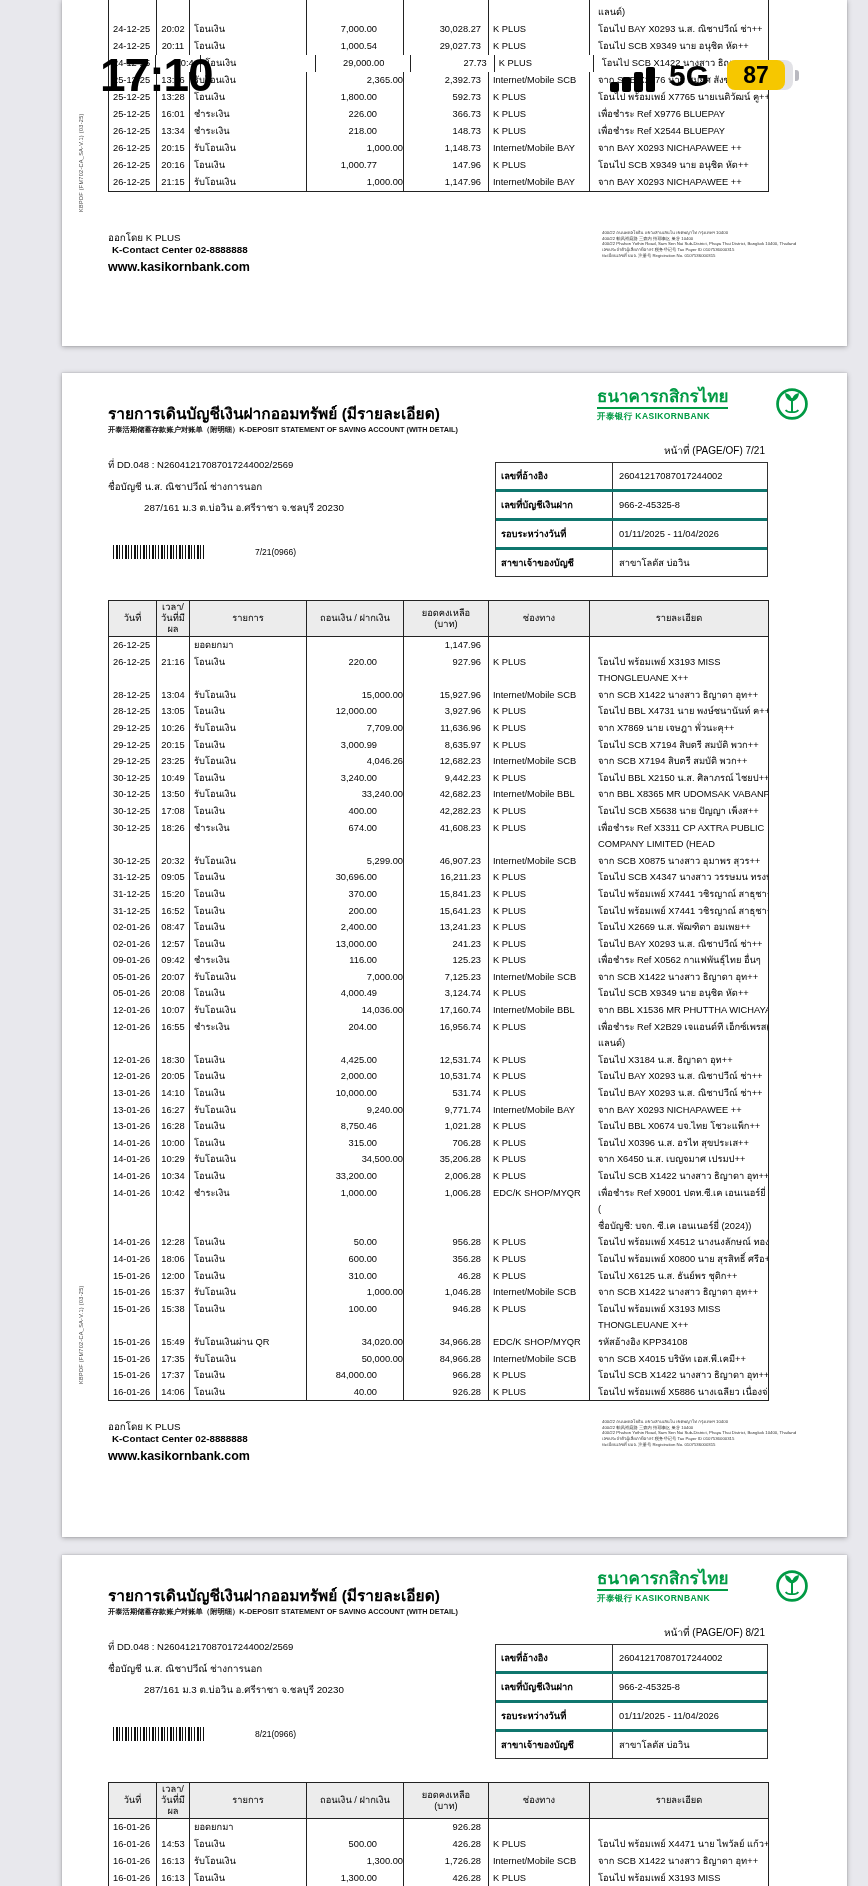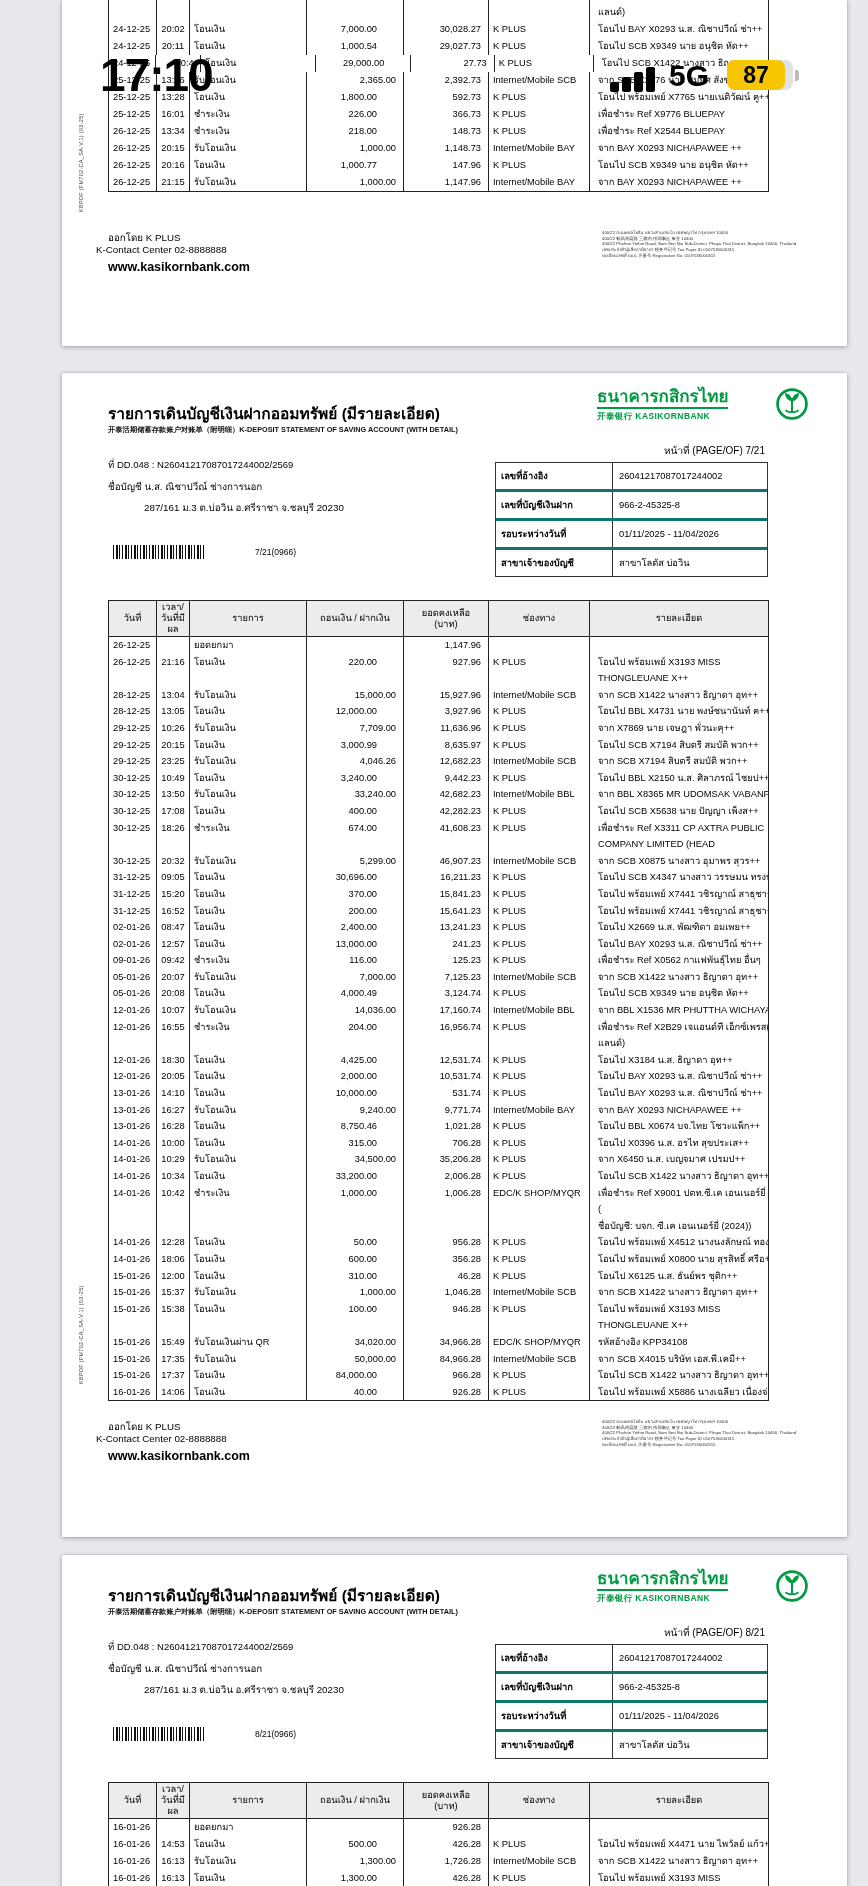--- a/index.html
+++ b/index.html
@@ -39,28 +39,28 @@
   .hc:last-child{border-right:none;}
   .tline{display:flex;height:var(--lh);}
   .tc{border-right:1px solid #222;box-sizing:border-box;font-size:9.3px;line-height:var(--lh);
       white-space:nowrap;overflow:hidden;}
   .tc:last-child{border-right:none;}
   .tc.date{padding-left:4px;}
   .tc.time{text-align:center;}
   .tc.txn{padding-left:4px;}
   .tc.amt{text-align:right;}
   .tc.amt.out{padding-right:26px;}
-  .tc.amt.in{padding-right:7px;}
+  .tc.amt.in{}
   .tc.bal{text-align:right;padding-right:7px;}
   .tc.ch{padding-left:4px;}
   .tc.dt{padding-left:8px;}
 
   
   .f1{position:absolute;left:46px;font-size:9.8px;white-space:nowrap;}
-  .f2{position:absolute;left:34px;font-size:9.8px;font-weight:400;white-space:nowrap;}
+  .f2{position:absolute;left:50px;font-size:9.8px;font-weight:700;white-space:nowrap;}
   .f3{position:absolute;left:46px;font-size:12.5px;font-weight:700;white-space:nowrap;}
   .addr{position:absolute;left:540px;width:160px;font-size:4.3px;line-height:5.7px;color:#333;white-space:nowrap;}
   .sidecode{position:absolute;font-size:5.5px;color:#444;transform:rotate(-90deg);
             transform-origin:0 100%;white-space:nowrap;letter-spacing:.3px;}
 
   
   .clock{position:absolute;left:100px;top:48px;font-size:46px;font-weight:700;color:#000;z-index:50;letter-spacing:-1px;}
   .sigbars{position:absolute;left:610px;top:66px;width:50px;height:26px;z-index:50;}
   .sigbars i{position:absolute;bottom:0;width:9px;background:#000;border-radius:2px;}
   .sigbars i:nth-child(1){left:0;height:10px;}

